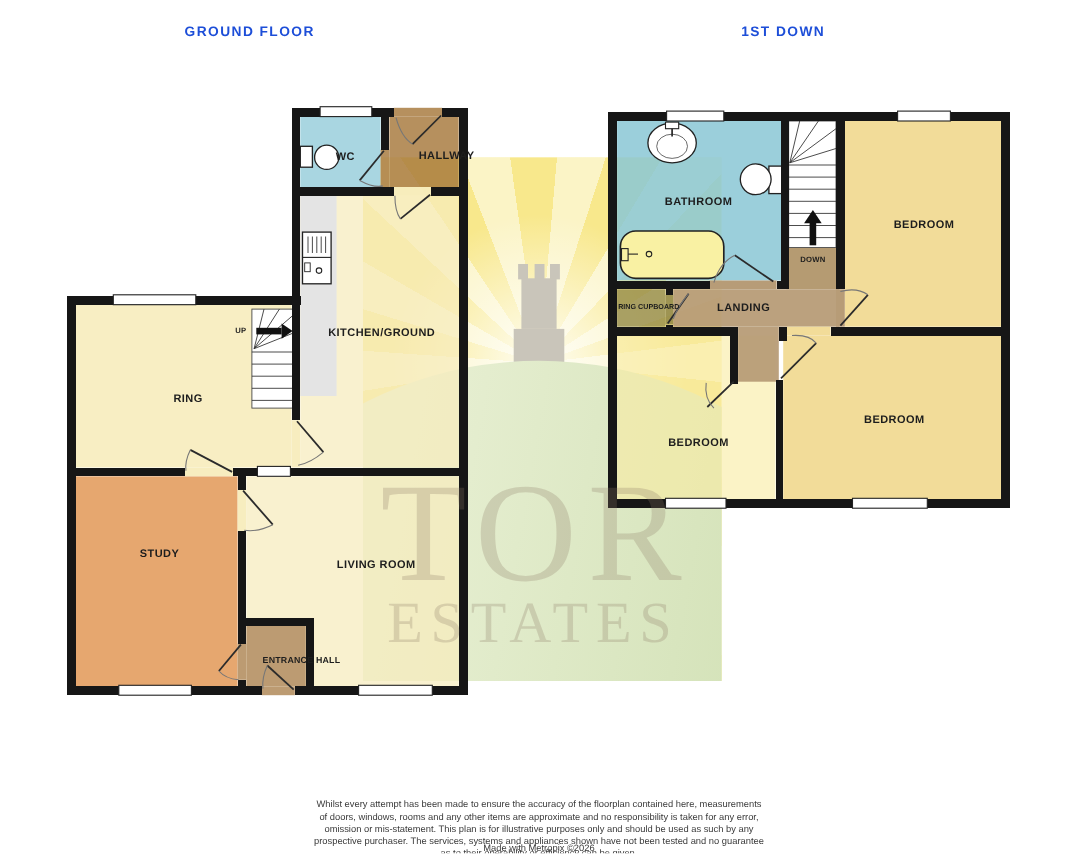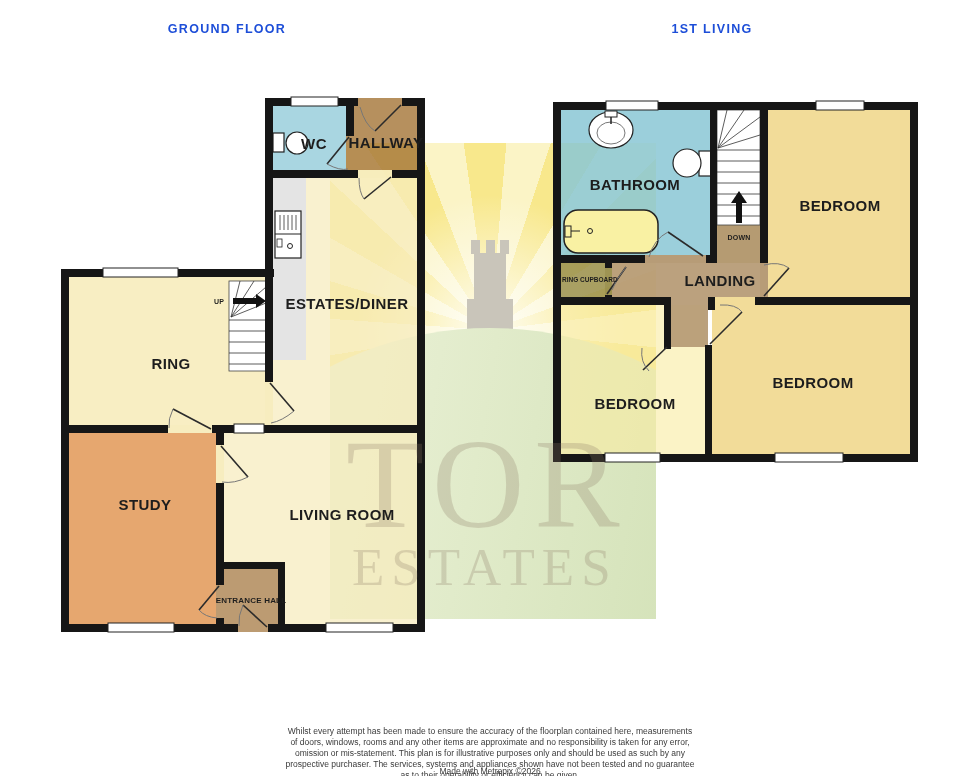--- a/index.html
+++ b/index.html
@@ -23,22 +23,22 @@
   .tower .base{position:absolute;left:0;top:59px;width:46px;height:31px;background:#C9C5BA;}
 
   
   .wm{position:absolute;color:rgba(140,118,102,0.26);font-family:"Liberation Serif",serif;
       line-height:1;pointer-events:none;white-space:nowrap;}
   .wm-top{left:346px;top:420px;font-size:128px;letter-spacing:10px;}
   .wm-bottom{left:352px;top:541px;font-size:53px;letter-spacing:7px;}
 
   
   .lbl{position:absolute;transform:translate(-50%,-50%);color:#1d1d1d;font-weight:bold;
-       font-size:15px;letter-spacing:.4px;white-space:nowrap;}
-  .lbl.sm{font-size:8px;letter-spacing:.2px;}
+       font-size:10px;letter-spacing:.4px;white-space:nowrap;}
+  .lbl.sm{font-size:8px;letter-spacing:.2px;margin-left:23px;}
   .lbl.xs{font-size:7px;letter-spacing:.2px;}
   .lbl.xxs{font-size:6.5px;letter-spacing:0;}
   .lbl.left-anchor{transform:translate(0,-50%);}
   .title{position:absolute;transform:translate(-50%,-50%);color:#1d4ed8;font-weight:bold;
          font-size:12.5px;letter-spacing:1.3px;white-space:nowrap;}
 
   
   .footer{position:absolute;left:490px;top:726px;transform:translateX(-50%);width:520px;
           text-align:center;color:#3a3a3a;font-size:8.5px;line-height:1.3;white-space:pre-line;}
   .credit{position:absolute;left:490px;top:766px;transform:translateX(-50%);
@@ -262,33 +262,33 @@
         <path class="leaf" d="M607,294 L626,267"></path>
           <path class="arc" d="M626,267 Q616,279 612,290"></path>
       </g>
     </g>
   </svg>
 
   <div class="wm wm-bottom">ESTATES</div>
   <div class="wm wm-top">TOR</div>
 
   <div class="title" style="left:227px;top:29px;">GROUND FLOOR</div>
-  <div class="title" style="left:712px;top:29px;">1ST LIVING</div>
+  <div class="title" style="left:712px;top:29px;">1ST DOWN</div>
 
   <div class="lbl" style="left:314px;top:143px;">WC</div>
-  <div class="lbl" style="left:386px;top:142px;">HALLWAY</div>
-  <div class="lbl" style="left:347px;top:303px;">ESTATES/DINER</div>
+  <div class="lbl" style="left:406px;top:142px;">HALLWAY</div>
+  <div class="lbl" style="left:347px;top:303px;">KITCHEN/GROUND</div>
   <div class="lbl" style="left:171px;top:363px;">RING</div>
   <div class="lbl" style="left:145px;top:504px;">STUDY</div>
   <div class="lbl" style="left:342px;top:498px;margin-top:16px;">LIVING ROOM</div>
   <div class="lbl sm" style="left:251px;top:600px;">ENTRANCE HALL</div>
   <div class="lbl xs" style="left:219px;top:301px;">UP</div>
 
   <div class="lbl" style="left:635px;top:184px;text-align:center;">BATHROOM</div>
-  <div class="lbl" style="left:720px;top:280px;text-align:center;">LANDING</div>
+  <div class="lbl" style="left:676px;top:280px;text-align:center;">LANDING</div>
   <div class="lbl xxs left-anchor" style="left:562px;top:279px;">RING CUPBOARD</div>
   <div class="lbl xs" style="left:739px;top:237px;">DOWN</div>
   <div class="lbl" style="left:840px;top:205px;">BEDROOM</div>
   <div class="lbl" style="left:635px;top:403px;">BEDROOM</div>
   <div class="lbl" style="left:813px;top:382px;">BEDROOM</div>
 
   <div class="footer">Whilst every attempt has been made to ensure the accuracy of the floorplan contained here, measurements
 of doors, windows, rooms and any other items are approximate and no responsibility is taken for any error,
 omission or mis-statement. This plan is for illustrative purposes only and should be used as such by any
 prospective purchaser. The services, systems and appliances shown have not been tested and no guarantee

